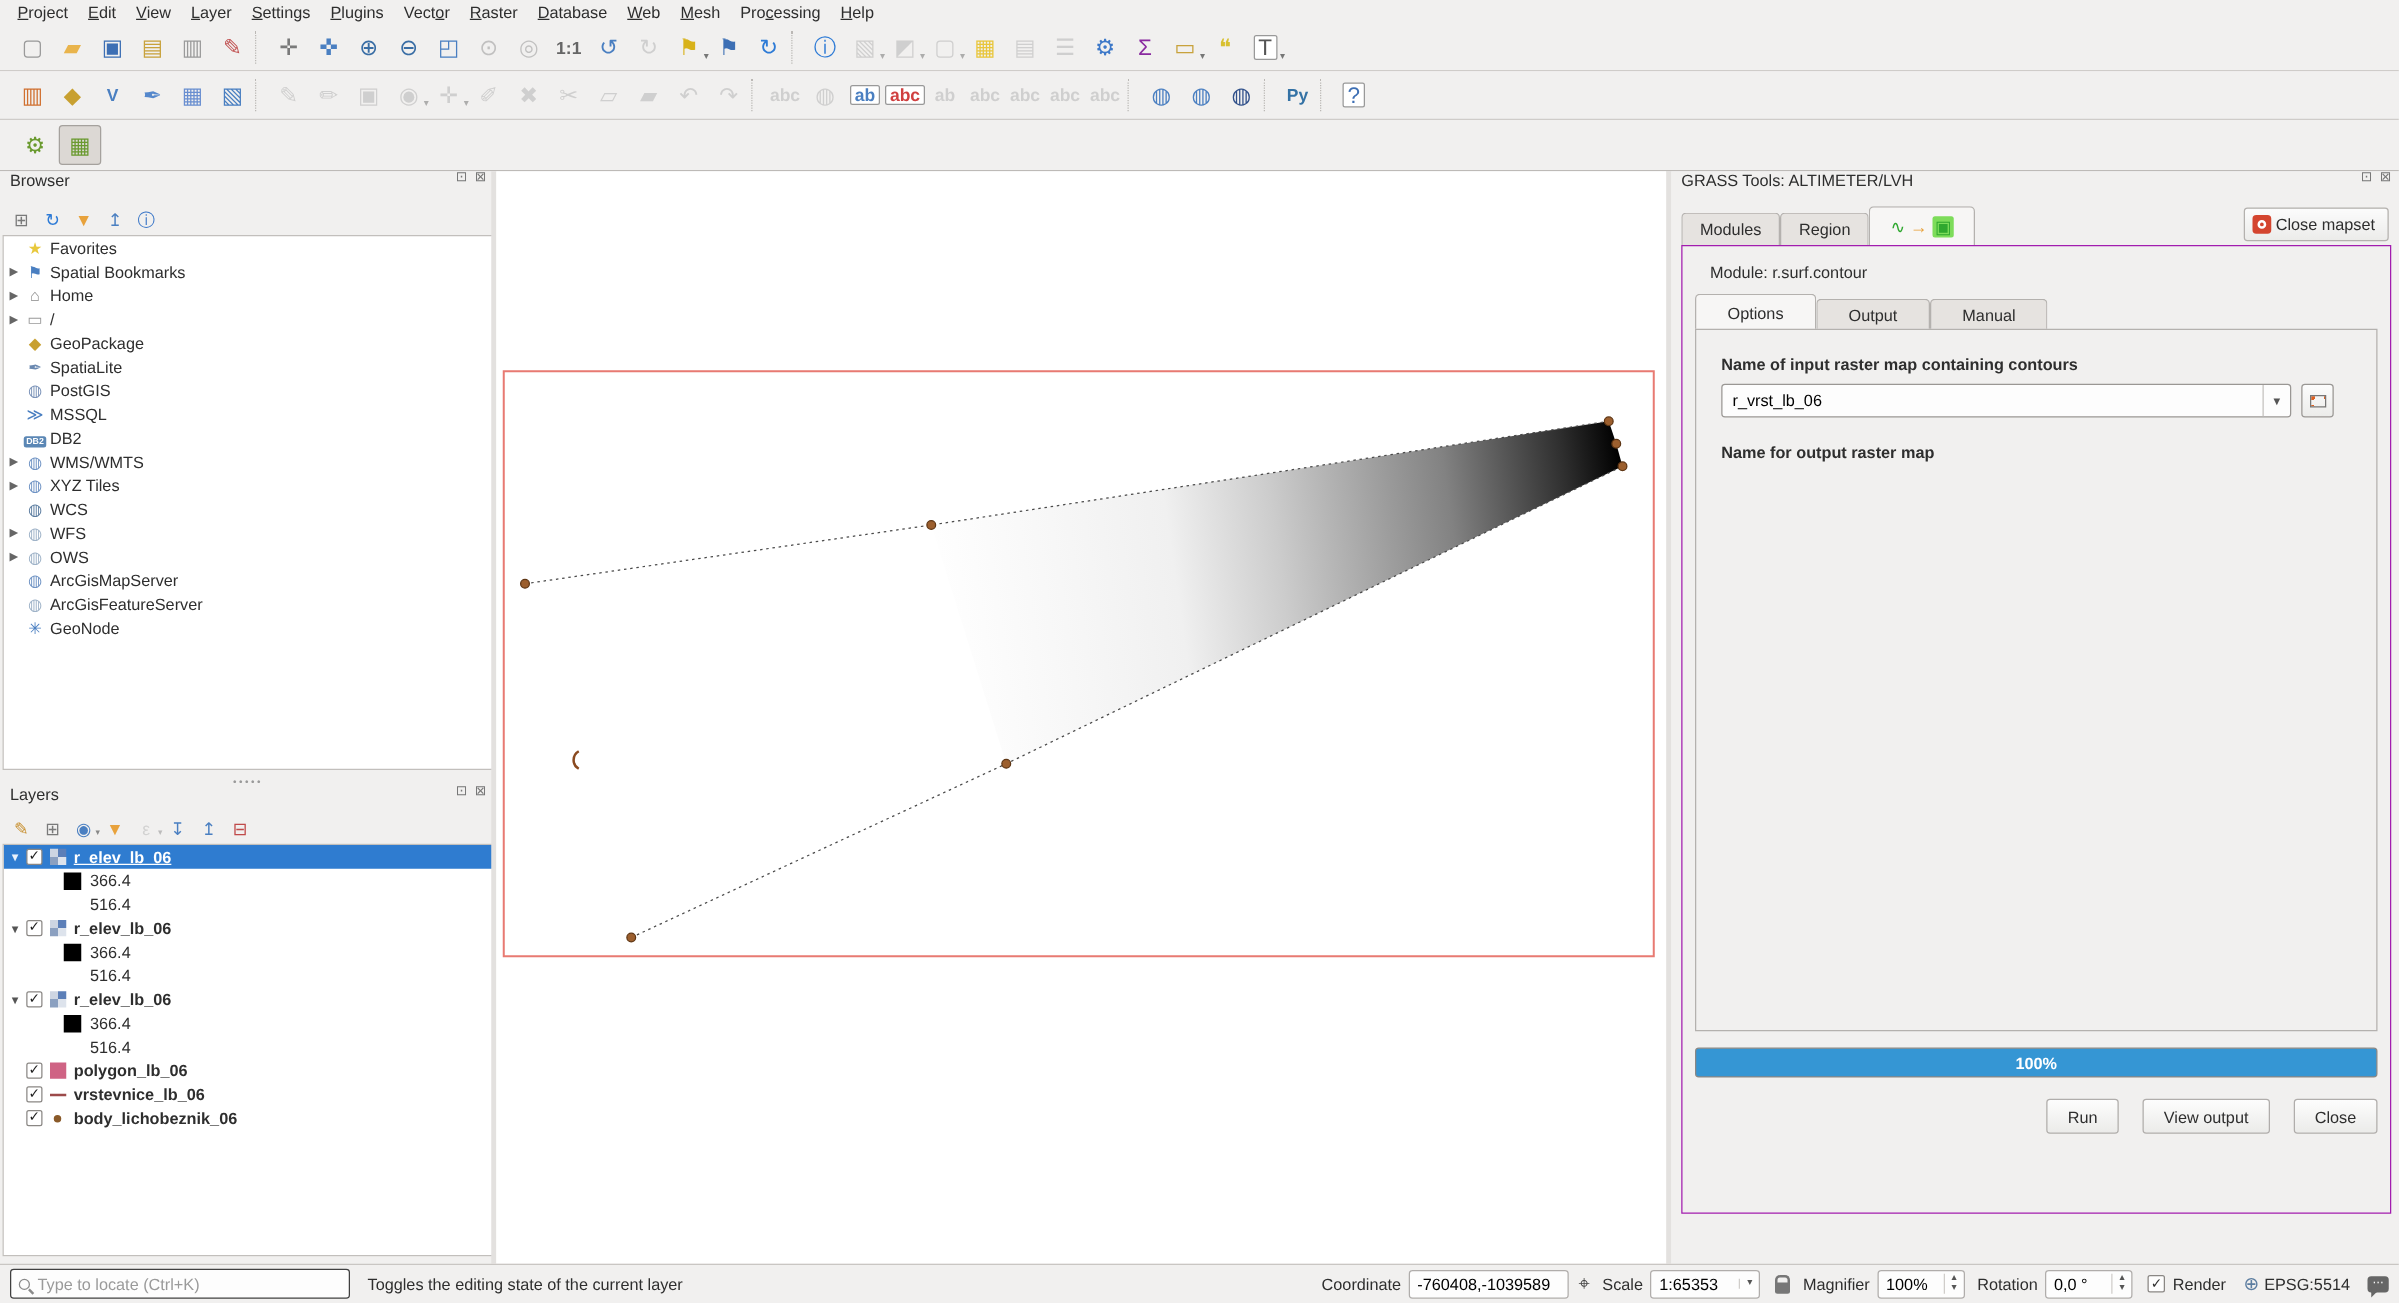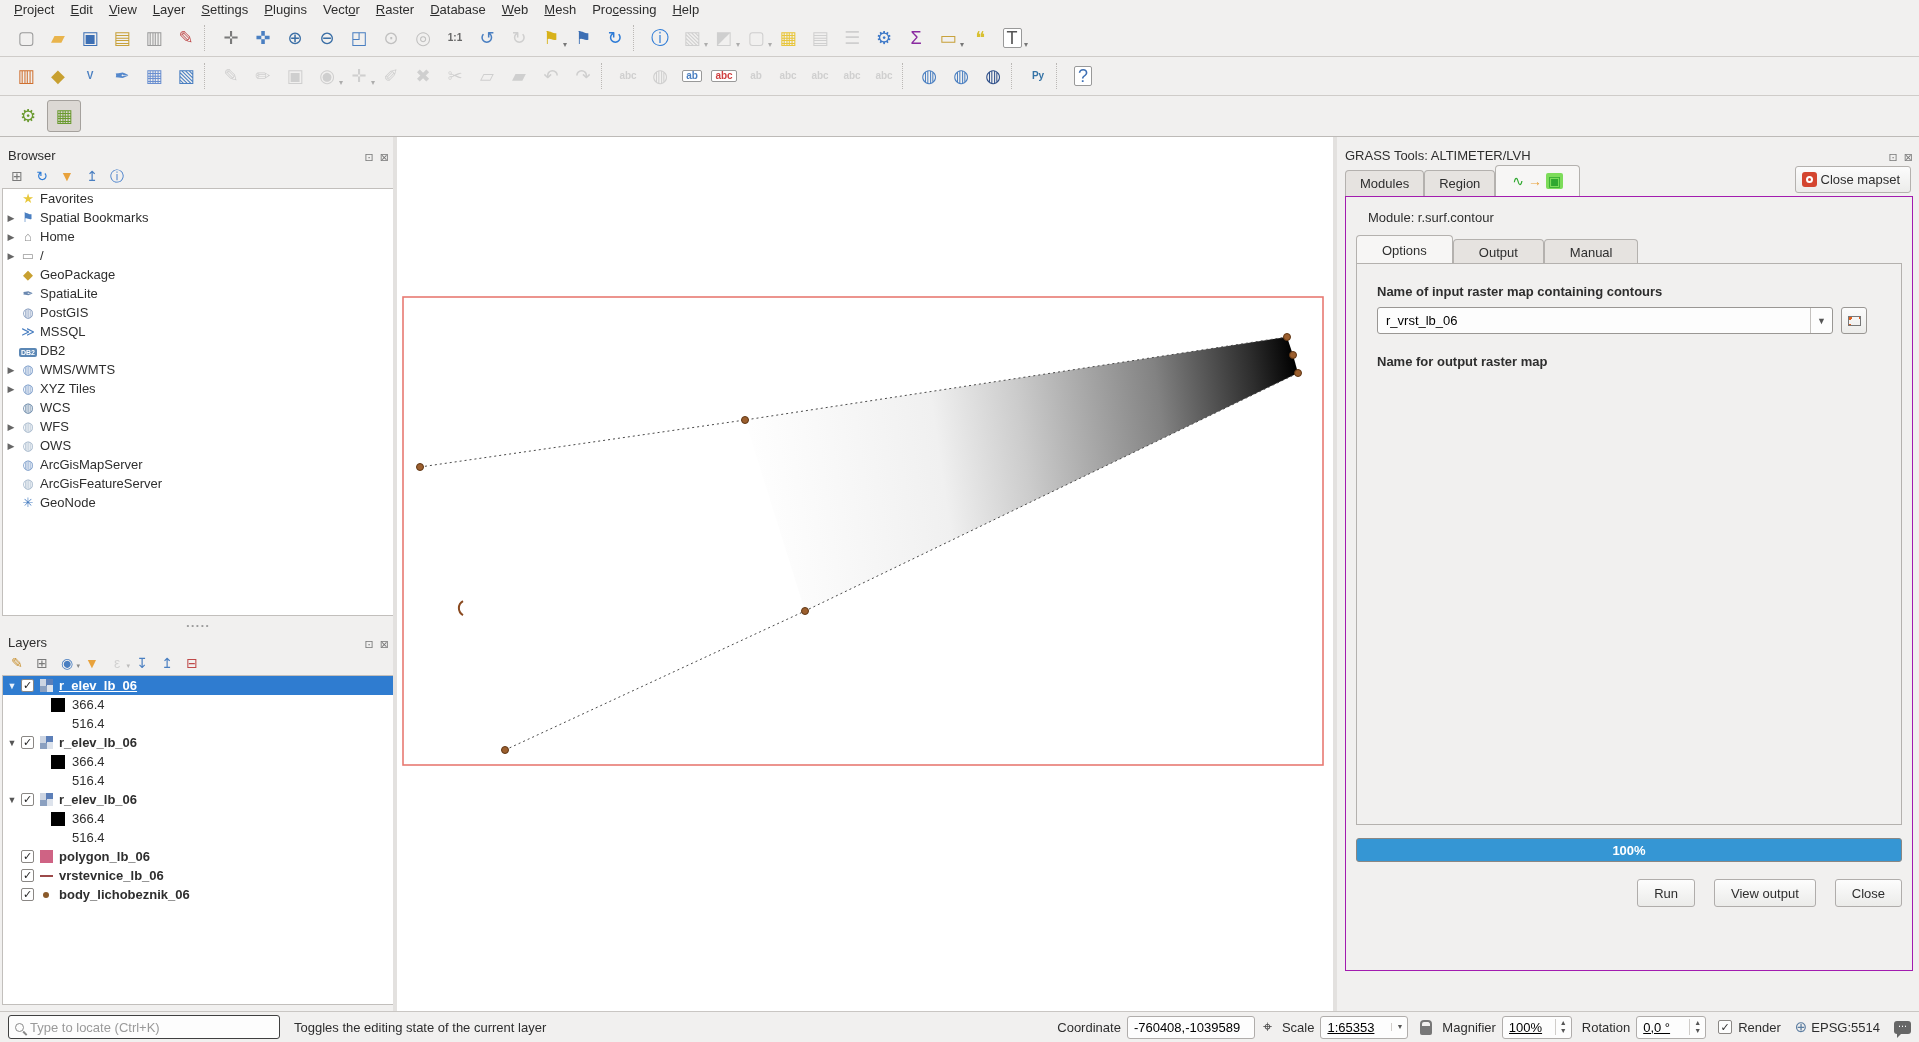--- a/index.html
+++ b/index.html
@@ -15,35 +15,35 @@
 
   
   .toolbar { position:absolute; left:0; width:1919px; background:#f1f0ef;
     border-bottom:1px solid #cfccc9; display:flex; align-items:center; padding-left:10px; }
   #tb1 { top:19px;  height:38px; }
   #tb2 { top:57px;  height:39px; }
   #tb3 { top:96px;  height:41px; border-bottom:1px solid #bdbab7; }
   .tb-btn { width:30px; height:30px; border-radius:3px; display:flex; align-items:center;
     justify-content:center; position:relative; margin:0 1px; }
   .tb-btn .glyph { font-size:18px; line-height:1; }
-  .tb-btn .glyph.small { font-size:10px; font-weight:bold; }
+  .tb-btn .glyph.small { font-size:14px; font-weight:bold; }
   .tb-btn.boxed .glyph { border:1px solid #999; background:#fff; padding:0 3px; border-radius:2px; }
   .tb-btn .dd { font-size:8px; color:#777; position:absolute; right:-1px; bottom:4px; }
   .tb-btn.disabled { opacity:.55; }
   .tb-sep { width:9px; height:26px; margin:0 2px; border-left:1px dotted #bbb8b5; }
   .tb-btn.pressed { background:#dcd8d4; border:1px solid #a5a19d; }
   #tb3 .tb-btn { width:34px; height:32px; }
 
   
   #main { position:absolute; left:0; top:137px; width:1919px; height:874px; }
   .vsplit { position:absolute; top:0; height:874px; width:4px; background:#e3e1df; }
 
   
   .dock { position:absolute; background:#f1f0ef; }
-  .dock-header { height:26px; display:flex; align-items:flex-end; padding:0 8px; }
+  .dock-header { height:26px; display:flex; align-items:flex-start; padding:0 8px; }
   .dock-title { flex:1; font-size:13px; }
   .dock-btn { font-size:11px; color:#777; margin-left:6px; line-height:1; }
   .panel-toolbar { height:25px; display:flex; align-items:center; padding:0 6px; }
   .pt-btn { width:22px; height:21px; display:flex; align-items:center; justify-content:center;
     position:relative; margin-right:3px; }
   .pt-btn .glyph { font-size:14px; line-height:1; }
   .pt-btn .dd { font-size:7px; color:#888; position:absolute; right:-2px; bottom:3px; }
   .pt-btn.disabled { opacity:.5; }
   .tree { background:#fff; border:1px solid #c2bfbc; overflow:hidden; position:relative; }
 
@@ -130,21 +130,21 @@
   .mag-icon { width:9px; height:9px; border:1.5px solid #8a8a8a; border-radius:50%; position:relative; margin-right:6px; }
   .mag-icon::after { content:""; position:absolute; width:1.5px; height:5px; background:#8a8a8a;
     transform:rotate(-45deg); left:8px; top:7px; }
   #status-msg { margin-left:14px; flex:0 0 auto; }
   .sb-spacer { flex:1; }
   .sb-label { margin:0 6px 0 10px; }
   .sb-field { height:23px; background:#fdfdfd; border:1px solid #b0adab; border-radius:3px;
     font:inherit; padding:0 6px; outline:none; }
   .spin { display:flex; align-items:center; height:23px; background:#fdfdfd; border:1px solid #b0adab;
     border-radius:3px; }
-  .spin input { width:52px; border:none; outline:none; font:inherit; padding:0 6px; background:transparent;text-decoration:underline; }
+  .spin input { width:52px; border:none; outline:none; font:inherit; padding:0 6px; background:transparent; }
   .spin .arrows { display:flex; flex-direction:column; font-size:7px; color:#555; padding:0 4px;
     border-left:1px solid #d0cdca; line-height:1.2; }
   .lock-icon { width:12px; height:9px; background:#777; border-radius:2px; position:relative; margin:6px 0 0 12px; }
   .lock-icon::before { content:""; position:absolute; width:8px; height:7px; border:2px solid #777;
     border-bottom:none; border-radius:4px 4px 0 0; left:0; top:-6px; }
   .globe-icon { font-size:15px; color:#5c7da0; margin:0 4px 0 14px; }
   .bubble-icon { width:17px; height:13px; background:#666; border-radius:3px; margin-left:14px;
     color:#fff; font-size:9px; line-height:11px; text-align:center; position:relative; }
   .bubble-icon::after { content:""; position:absolute; left:3px; bottom:-4px; border:4px solid transparent;
     border-top-color:#666; border-left-color:#666; }

